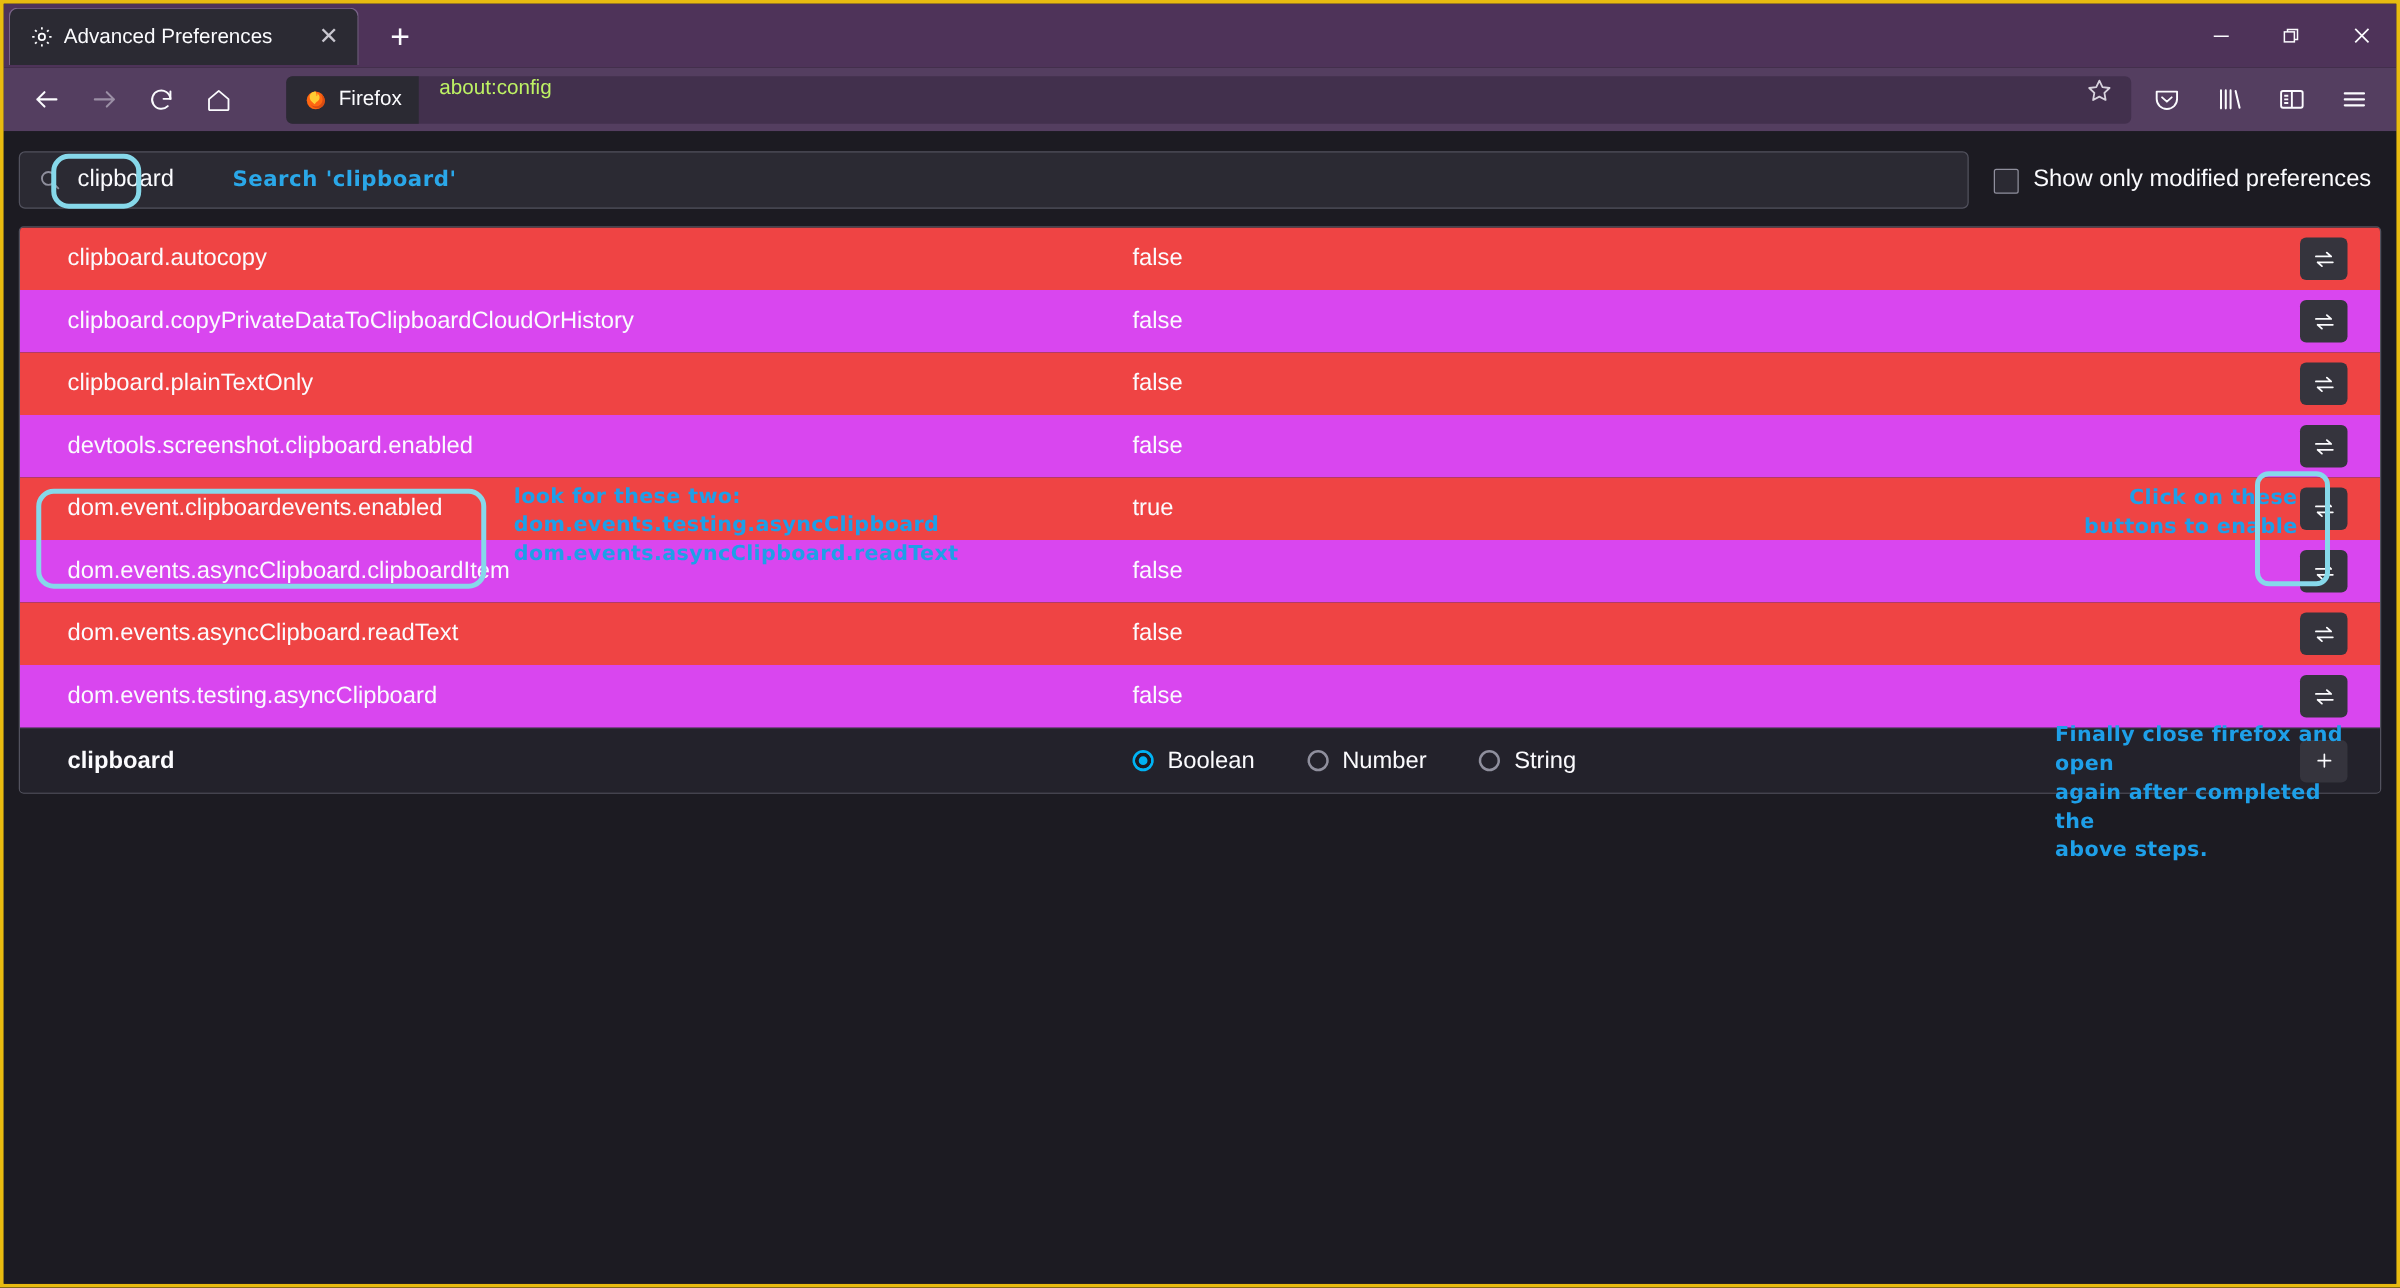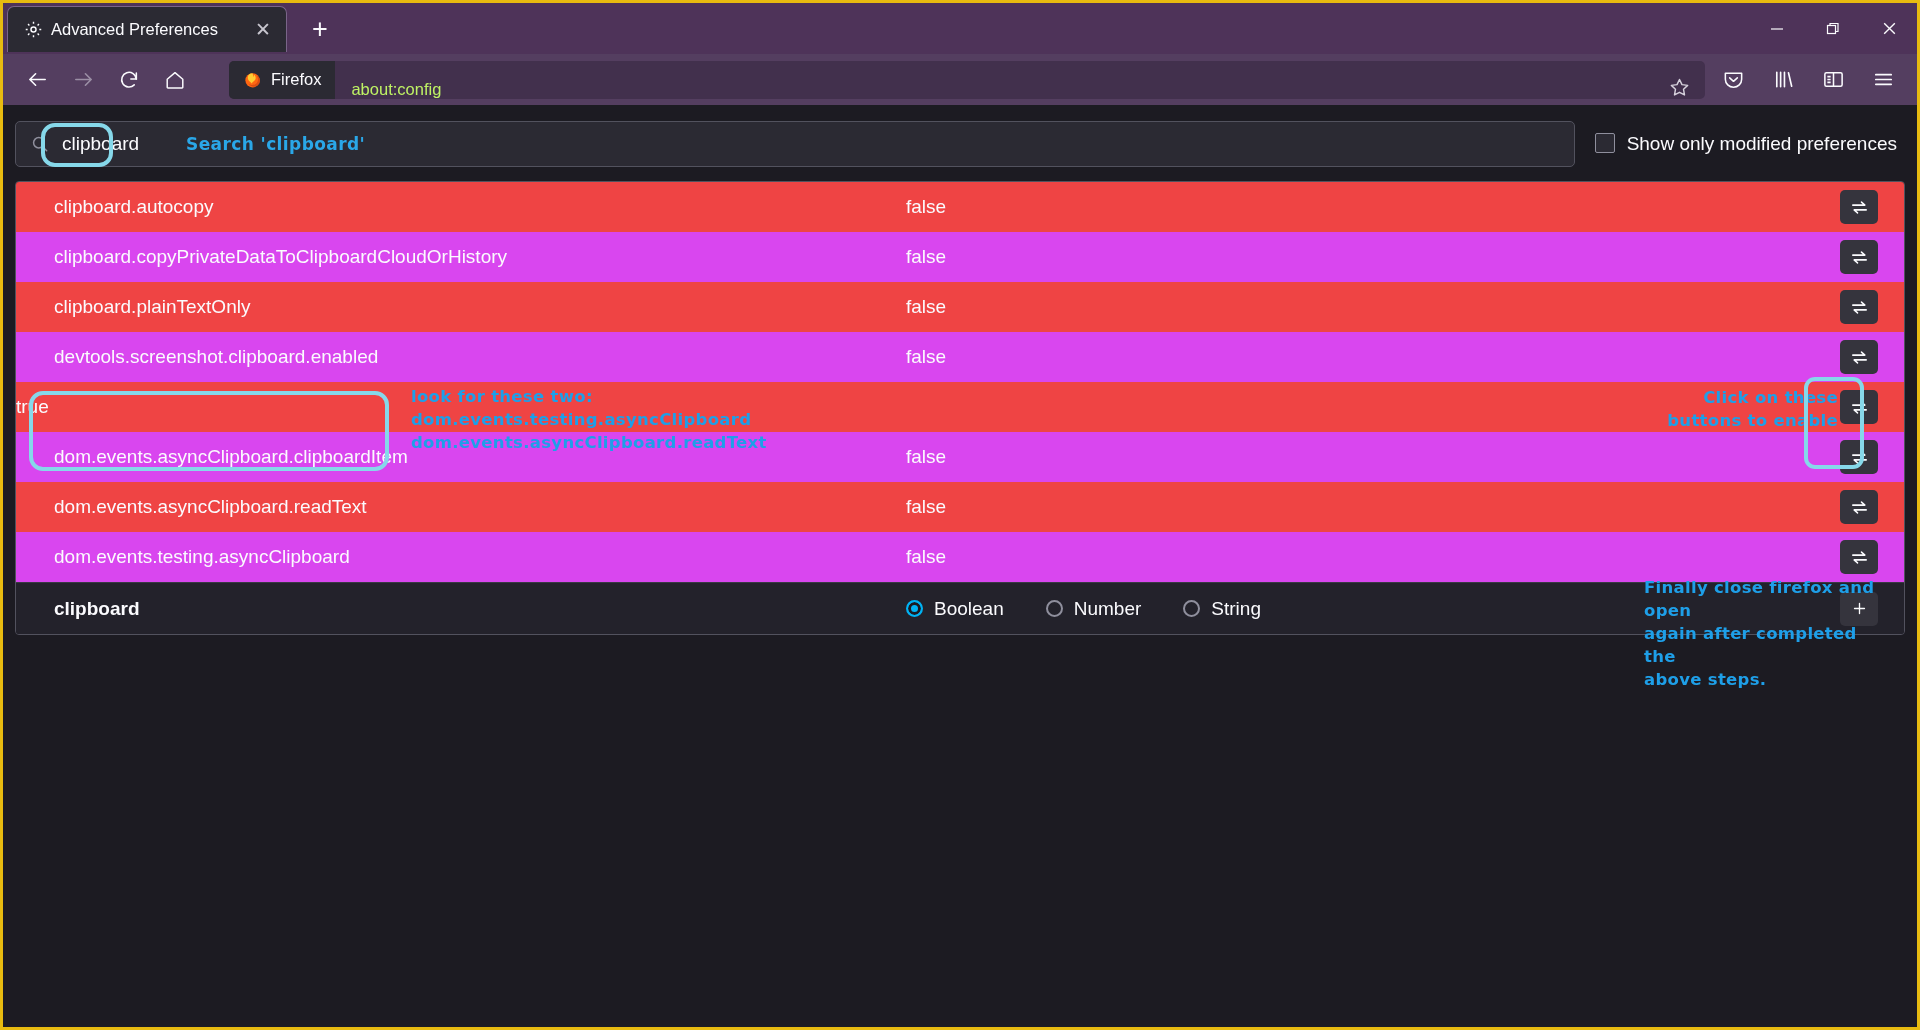--- a/index.html
+++ b/index.html
@@ -84,21 +84,21 @@
     margin-right: 2px;
   }
   .navbtn.dim { color: #9b8fa5; }
 
   #urlbar {
     flex: 1;
     margin: 0 6px 0 30px;
     height: 38px;
     background: #42304d;
     border-radius: 5px;
-    display: flex; align-items: flex-end;
+    display: flex; align-items: flex-start;
     padding-right: 14px;
   }
   #identity {
     height: 38px;
     background: #2b2a33;
     border-radius: 5px 0 0 5px;
     display:flex; align-items:center; gap: 9px;
     padding: 0 14px 0 14px;
   }
   #identity-label { color: #fbfbfe; font-size: 16.5px; }
@@ -141,21 +141,21 @@
     width: 100px;
   }
   #search-hint {
     color:#2aa7e8; font-size: 17px; font-weight: 700;
     font-family: "DejaVu Sans", sans-serif;
     letter-spacing: .4px;
     margin-left: 12px;
     white-space: nowrap;
   }
   #showmodified {
-    display:flex; align-items:flex-start; gap: 12px;
+    display:flex; align-items:flex-end; gap: 12px;
     margin-left: 20px; margin-right: 8px;
     white-space: nowrap;
   }
   #showmodified .cb {
     width: 20px; height: 20px;
     border:1px solid #8f8f9d; border-radius:2px;
     background:#2b2a33;
   }
   #showmodified .lbl { color:#fbfbfe; font-size: 19px; }
 
@@ -408,20 +408,21 @@
             <div class="pact">
               <div class="toggle-btn">
                 <svg width="19" height="19" viewBox="0 0 24 24" fill="none" stroke="#fbfbfe" stroke-width="1.9" stroke-linecap="round" stroke-linejoin="round">
                   <path d="M3.5 9h15M14.5 5.2 18.8 9"></path>
                   <path d="M20.5 15h-15M9.5 18.8 5.2 15"></path>
                 </svg>
               </div>
             </div>
           </div>
           <div class="prow odd">
+            <div class="pname">dom.event.clipboardevents.enabled</div>
             <div class="pval">true</div>
             <div class="pact">
               <div class="toggle-btn">
                 <svg width="19" height="19" viewBox="0 0 24 24" fill="none" stroke="#fbfbfe" stroke-width="1.9" stroke-linecap="round" stroke-linejoin="round">
                   <path d="M3.5 9h15M14.5 5.2 18.8 9"></path>
                   <path d="M20.5 15h-15M9.5 18.8 5.2 15"></path>
                 </svg>
               </div>
             </div>
           </div>

